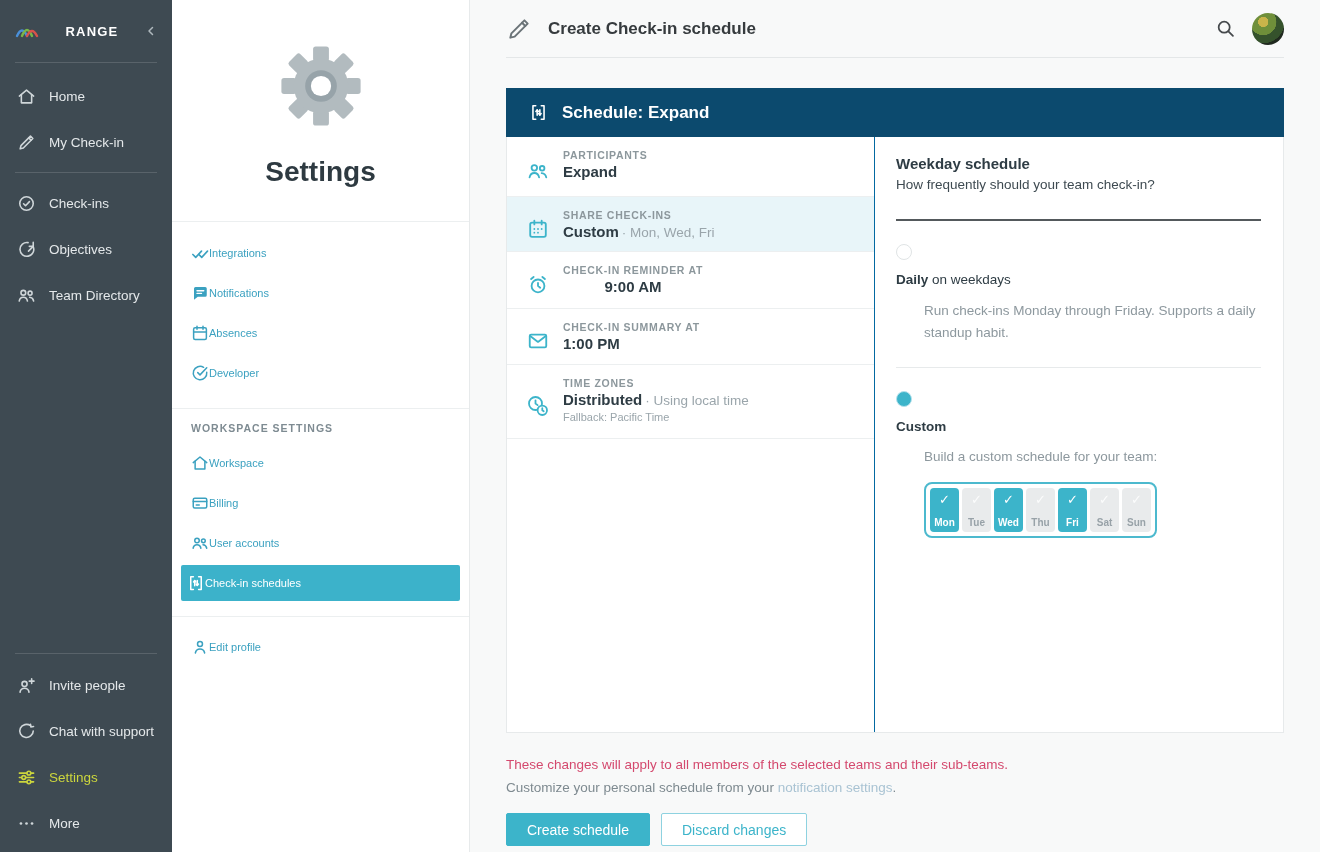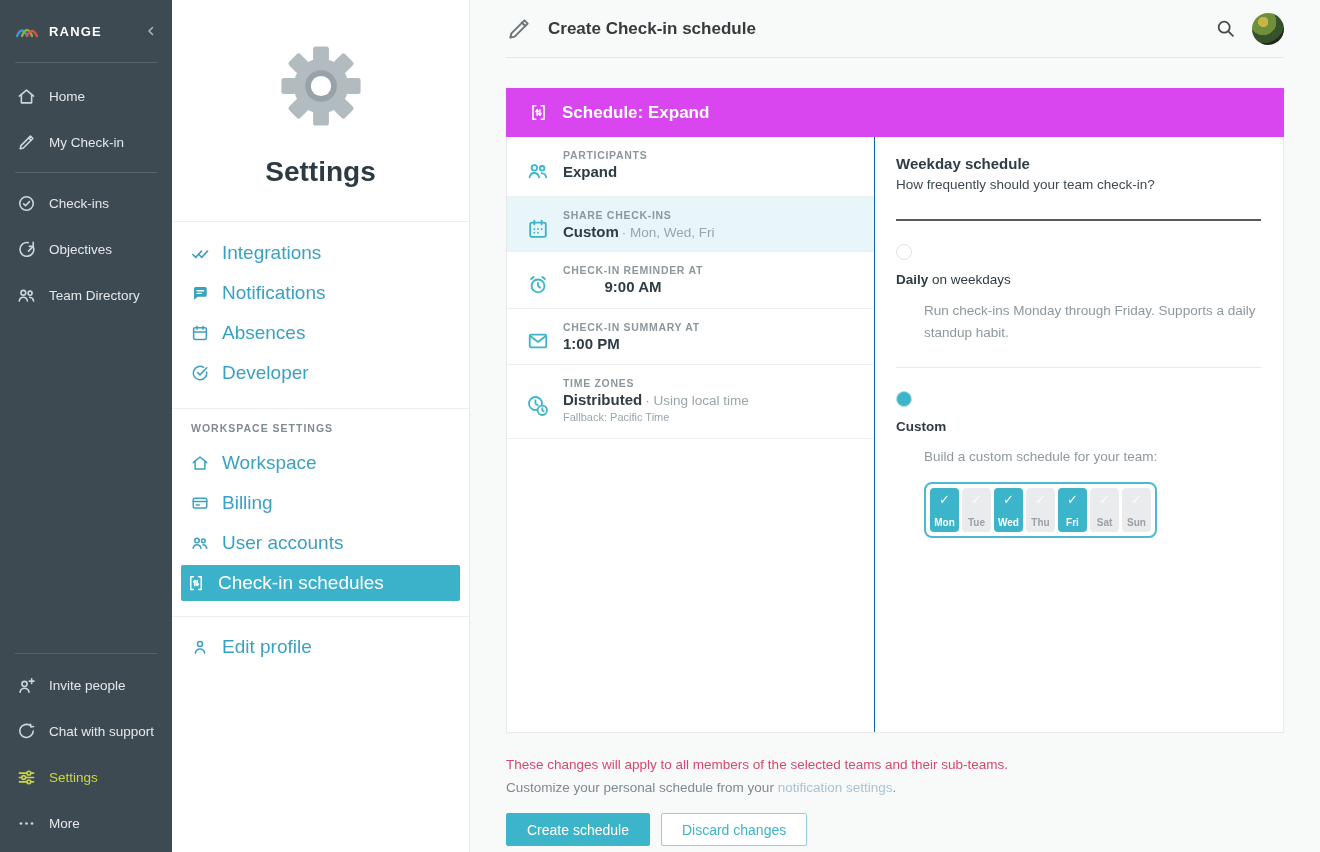--- a/index.html
+++ b/index.html
@@ -2,56 +2,56 @@
 <html><head>
 <meta charset="utf-8">
 <style>
   * { margin:0; padding:0; box-sizing:border-box; }
   html,body { width:1320px; height:852px; }
   body { font-family:"Liberation Sans","DejaVu Sans",sans-serif; background:#f8f9f9; overflow:hidden; position:relative; color:#2e3c44; }
   svg { display:block; }
 
   
   .sidebar { position:absolute; left:0; top:0; width:172px; height:852px; background:#3e4a52; display:flex; flex-direction:column; }
-  .side-logo { height:62px; display:flex; align-items:center; padding:0 15px; gap:10px; flex:none; }
+  .side-logo { height:62px; display:flex; align-items:center; padding:0 15px; gap:10px; flex:none;text-align:center; }
   .brand { font-size:13px; font-weight:bold; letter-spacing:1.2px; color:#fff; flex:1; }
   .collapse-btn { color:#aeb8bd; cursor:pointer; }
   .side-div { height:1px; background:rgba(255,255,255,.14); margin:0 15px; flex:none; }
   .side-item { height:46px; display:flex; align-items:center; gap:13px; padding:0 16px; font-size:13.5px; color:#e4e8ea; cursor:pointer; flex:none; }
   .side-item .ic { width:20px; height:20px; color:#cfd6d9; flex:none; display:flex; align-items:center; justify-content:center; }
   .side-item.active { color:#ccd63d; }
   .side-item.active .ic { color:#ccd63d; }
   .spacer { flex:1; }
 
   
   .panel { position:absolute; left:172px; top:0; width:298px; height:852px; background:#fff; border-right:1px solid #e7eaeb; }
   .gear-wrap { display:flex; justify-content:center; padding-top:42px; }
   .panel-title { text-align:center; font-size:28px; font-weight:bold; color:#2e3a41; margin-top:26px; }
   .panel-div { height:1px; background:#eceff0; margin-top:33px; }
   .pmenu { padding:11px 0; }
-  .pitem { height:40px; display:flex; align-items:center; gap:13px; padding:0 19px; color:#3ba1c0; font-size:19px; cursor:pointer; }
+  .pitem { height:40px; display:flex; align-items:center; padding:0 19px; color:#3ba1c0; font-size:11px; cursor:pointer; }
   .pitem .ic { width:18px; height:18px; flex:none; display:flex; align-items:center; justify-content:center; }
   .pitem.active { background:#3cb2ca; color:#fff; margin:2px 9px; padding:0 6px; height:36px; border-radius:2px; }
   .psection { font-size:10.5px; font-weight:bold; letter-spacing:1px; color:#7e8b92; padding:13px 19px 3px; }
   .pmenu2 { padding:6px 0 0; }
   .pdiv2 { height:1px; background:#eceff0; margin-top:15px; }
   .pitem.profile { margin-top:10px; }
 
   
   .main { position:absolute; left:470px; top:0; width:850px; height:852px; }
   .main-header { height:57px; display:flex; align-items:center; padding:0 36px; gap:16px; }
   .mh-pencil { color:#6b7478; }
   .mh-title { font-size:17px; font-weight:bold; color:#363b3e; flex:1; }
   .mh-search { color:#45494c; cursor:pointer; }
   .avatar { width:32px; height:32px; border-radius:50%; cursor:pointer;
     background:radial-gradient(circle at 35% 28%, #c9b44a 0 16%, #6f8f3a 17% 42%, #35522c 43% 68%, #20291f 69%); }
   .header-div { height:1px; background:#e4e7e8; margin:0 36px; }
 
   .card { margin:30px 36px 0; width:778px; }
-  .card-header { height:49px; background:#d946ef; display:flex; align-items:center; padding:0 23px; gap:14px; color:#fff; font-size:17px; font-weight:bold; }
+  .card-header { height:49px; background:#0c4a6e; display:flex; align-items:center; padding:0 23px; gap:14px; color:#fff; font-size:17px; font-weight:bold; }
   .card-header .ic { color:#fff; }
   .card-body { background:#fff; border:1px solid #e7eaeb; border-top:none; height:596px; display:flex; }
   .col-left { width:368px; border-right:1px solid #0369a1; flex:none; }
   .srow { display:flex; gap:12px; padding:9px 18px 0; border-bottom:1px solid #eceff0; cursor:pointer; }
   .srow-r1 { height:60px; } .srow-r2 { height:55px; } .srow-r3 { height:57px;text-align:center; } .srow-r4 { height:56px; } .srow-r5 { height:74px; }
   .srow.hl { background:#e8f5f9; }
   .row-icon { width:26px; color:#3cb4ca; display:flex; align-items:center; justify-content:center; flex:none; }
   .row-label { font-size:10.5px; font-weight:bold; color:#8c979c; letter-spacing:.7px; padding-top:3px; }
   .row-value { font-size:15px; font-weight:bold; color:#2e3c44; margin-top:2px; }
   .row-suffix { font-weight:normal; font-size:13.5px; color:#9aa5ab; margin-left:3px; }

